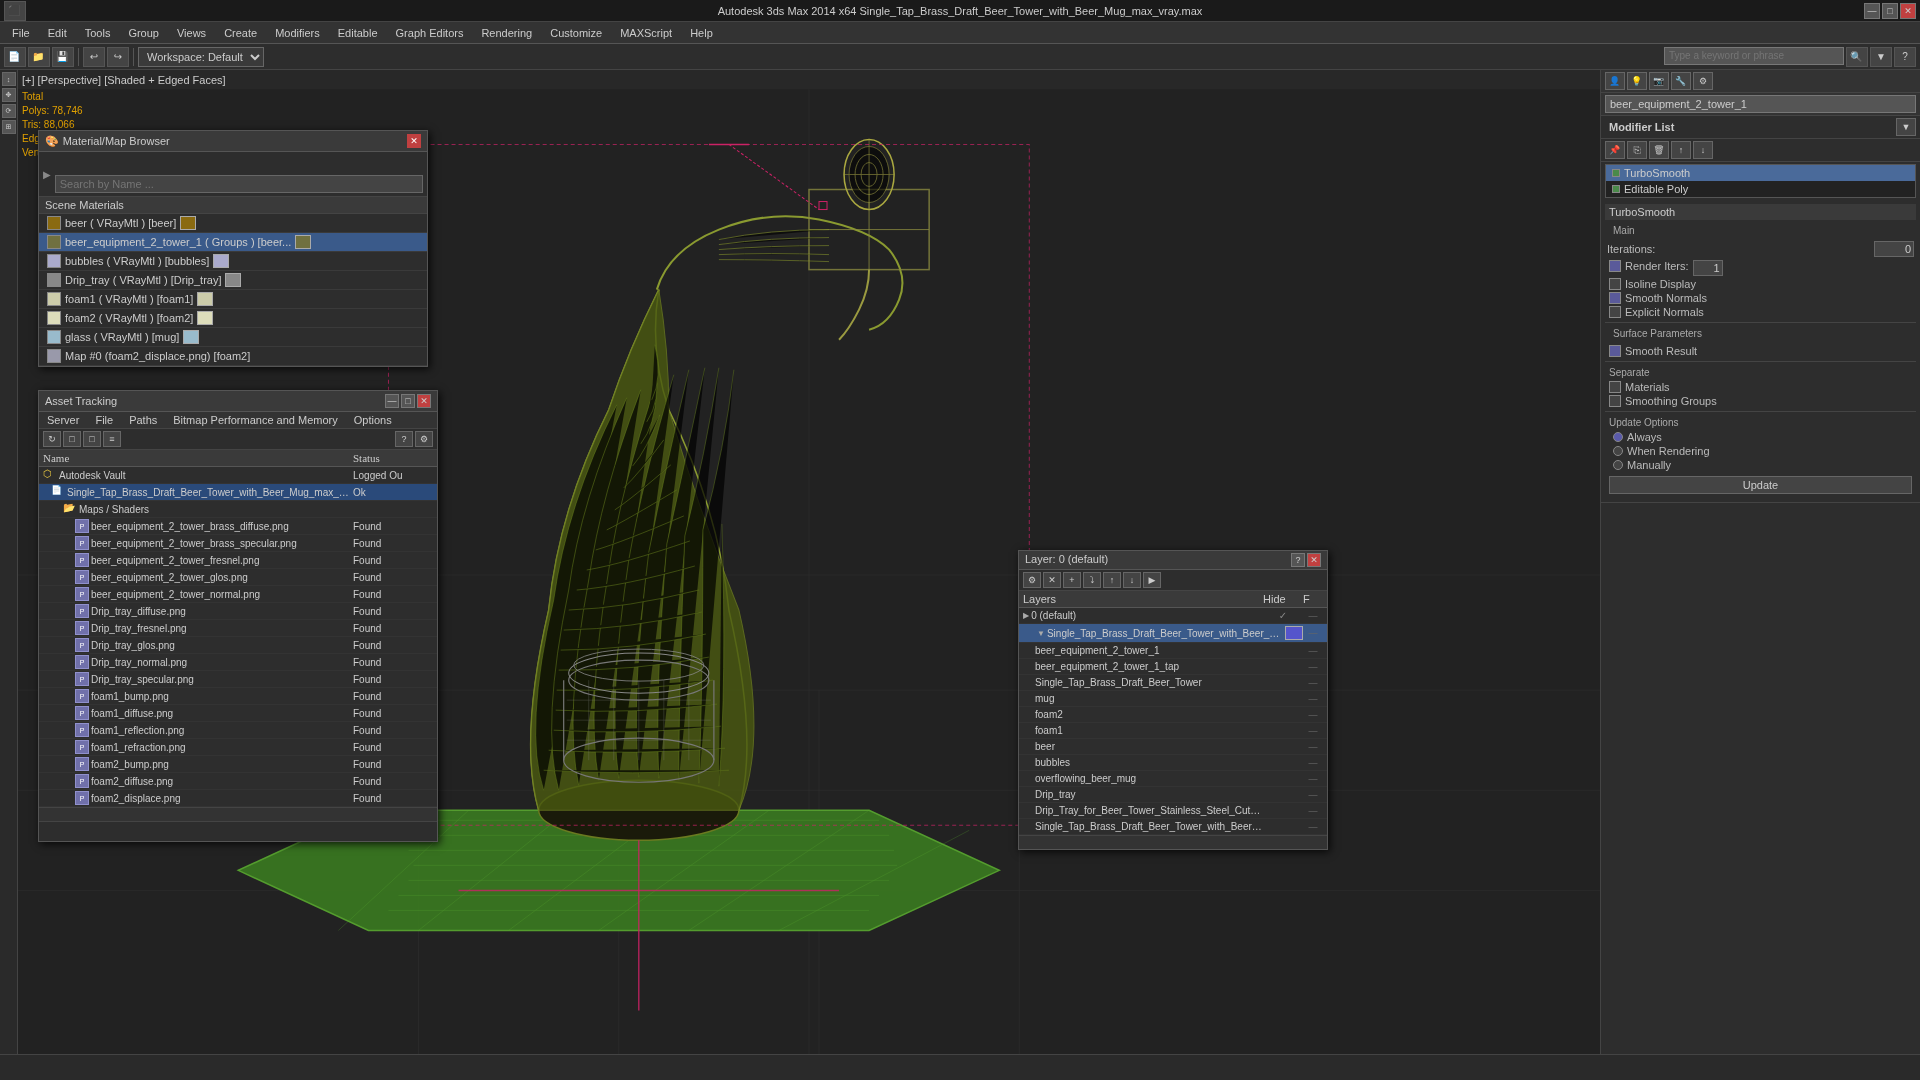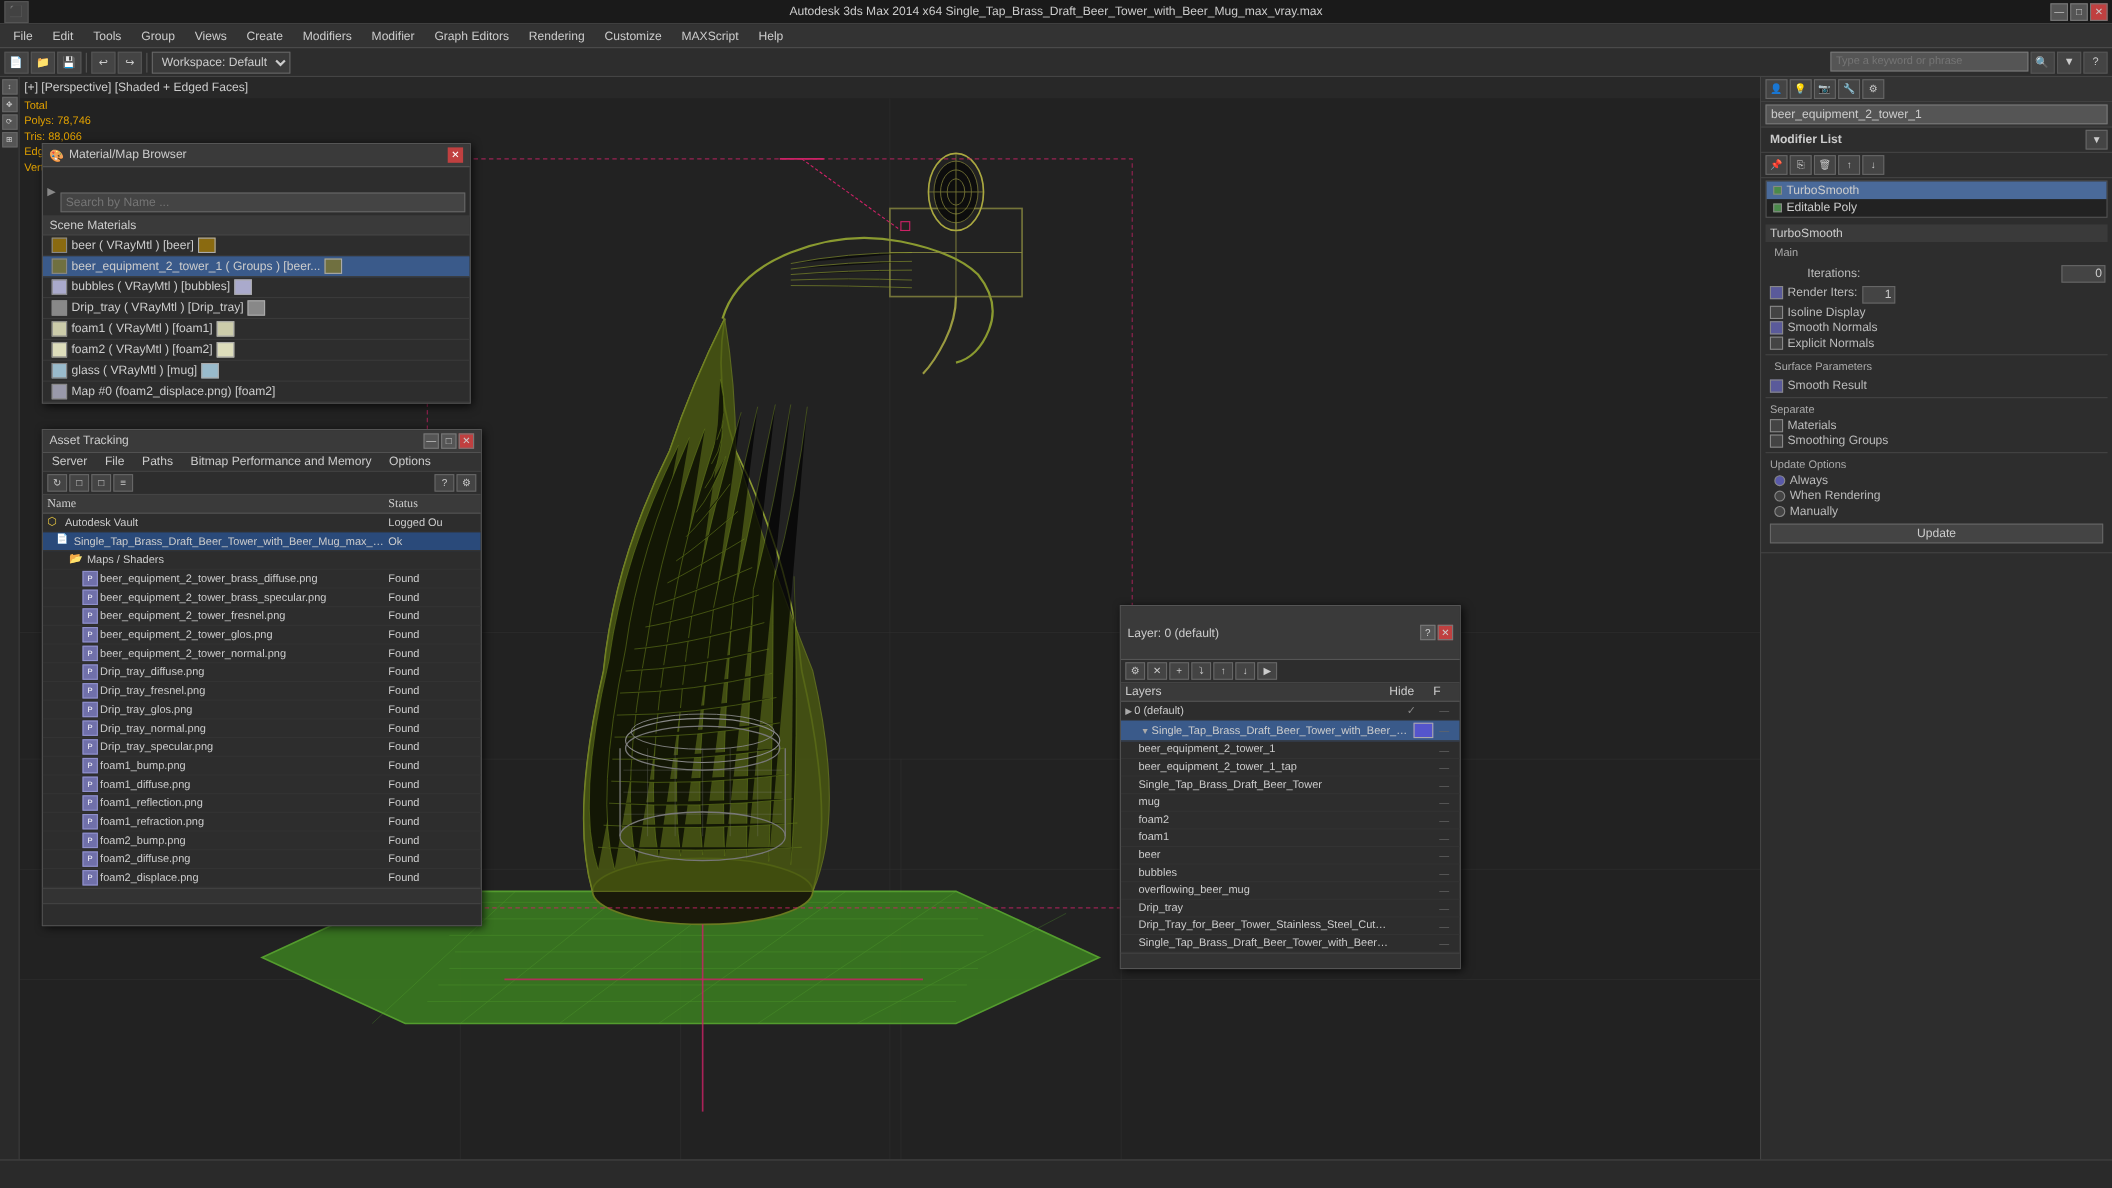--- a/index.html
+++ b/index.html
@@ -268,21 +268,20 @@
       color: #ccc;
       padding: 2px 4px;
       margin-bottom: 3px;
       font-size: 11px;
     }
     .param-row {
       display: flex;
       align-items: center;
       margin-bottom: 2px;
       padding: 0 2px;
-      margin-left: 36px;
     }
     .param-label { flex: 1; color: #bbb; font-size: 11px; }
     .param-value {
       width: 40px;
       background: #444;
       border: 1px solid #666;
       color: #ccc;
       text-align: right;
       padding: 1px 2px;
       font-size: 11px;
@@ -541,23 +540,23 @@
       top: 480px;
       left: 1000px;
       width: 310px;
       background: #2d2d2d;
       border: 1px solid #555;
       box-shadow: 2px 2px 8px rgba(0,0,0,0.8);
       z-index: 100;
     }
     #layer-titlebar {
       background: #3a3a3a;
-      padding: 17px 6px;
-      display: flex;
-      align-items: flex-end;
+      padding: 2px 6px;
+      display: flex;
+      align-items: flex-start;
       justify-content: space-between;
       border-bottom: 1px solid #555;
     }
     #layer-title { font-size: 11px; color: #ccc; }
     #layer-controls { display: flex; gap: 2px; }
     .layer-ctrl-btn {
       width: 14px; height: 14px;
       background: #555; border: 1px solid #777;
       color: #ccc; font-size: 9px;
       display: flex; align-items: center; justify-content: center;
@@ -654,21 +653,21 @@
 </div>
 
 <div id="menu-bar">
   <div class="menu-item">File</div>
   <div class="menu-item">Edit</div>
   <div class="menu-item">Tools</div>
   <div class="menu-item">Group</div>
   <div class="menu-item">Views</div>
   <div class="menu-item">Create</div>
   <div class="menu-item">Modifiers</div>
-  <div class="menu-item">Modifier</div>
+  <div class="menu-item">Editable</div>
   <div class="menu-item">Graph Editors</div>
   <div class="menu-item">Rendering</div>
   <div class="menu-item">Customize</div>
   <div class="menu-item">MAXScript</div>
   <div class="menu-item">Help</div>
 </div>
 
 <div id="toolbar">
   <div class="toolbar-btn">📄</div>
   <div class="toolbar-btn">📁</div>

